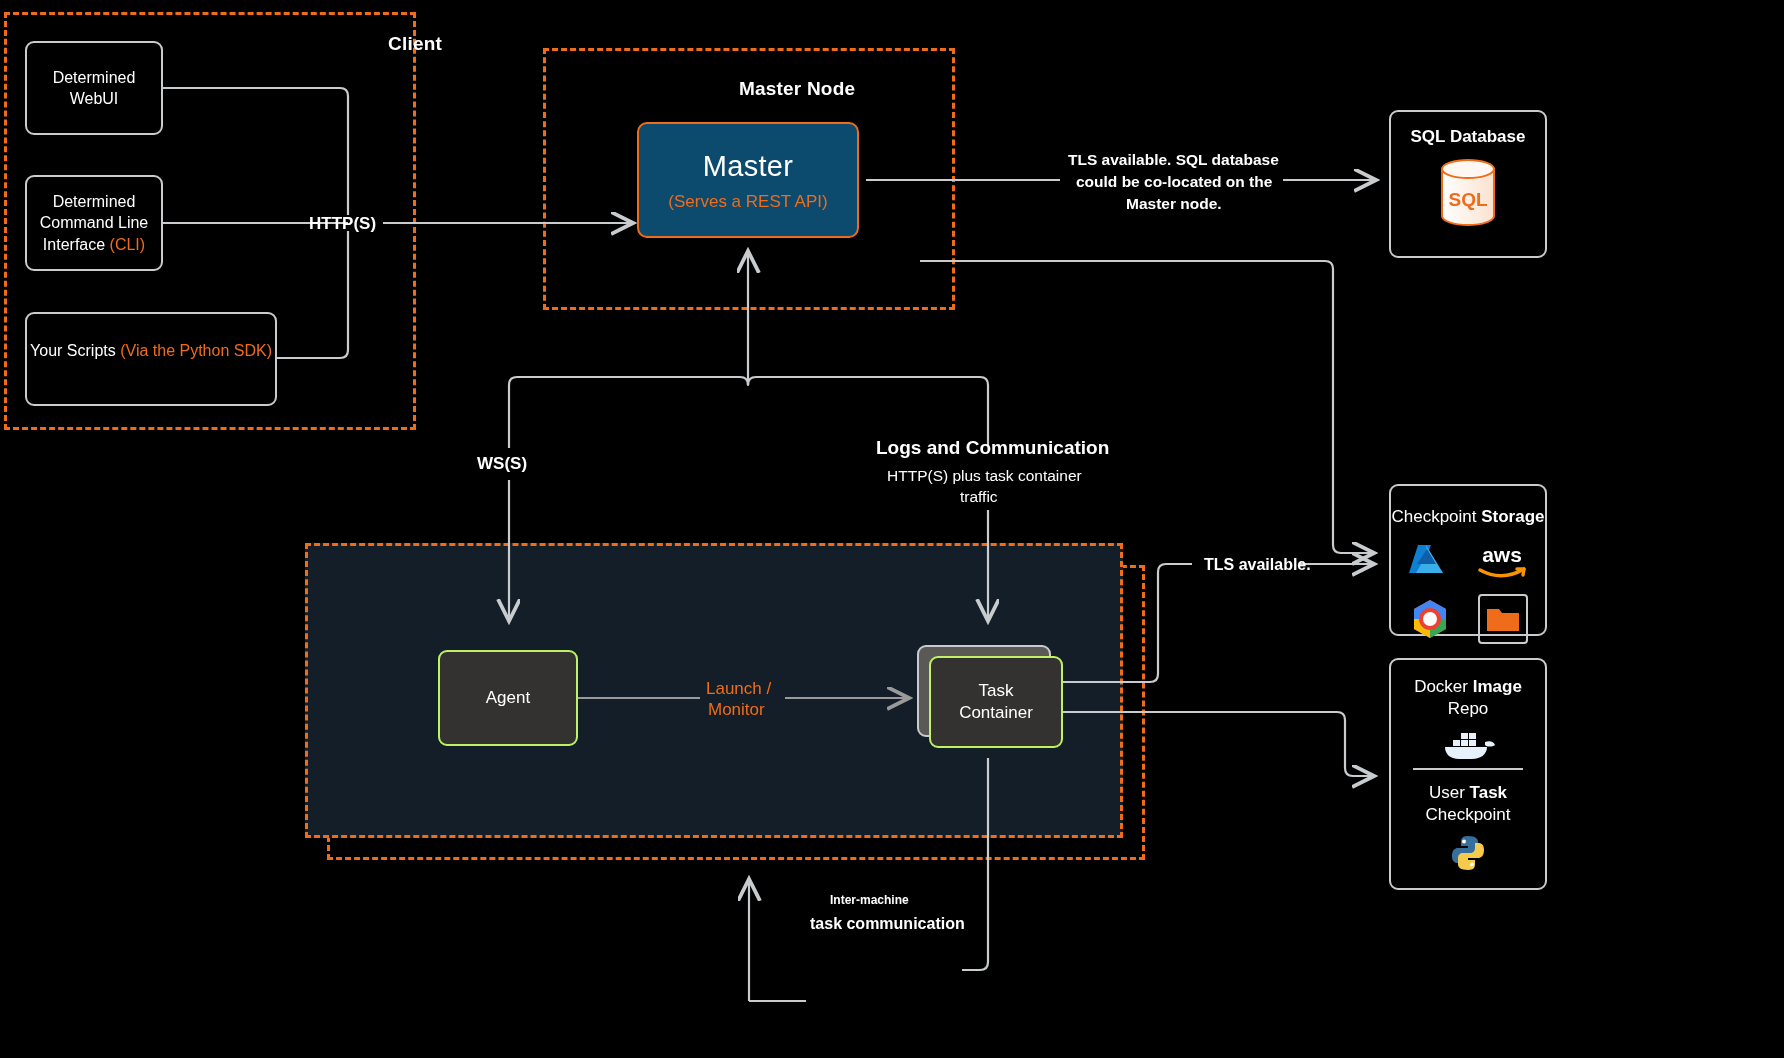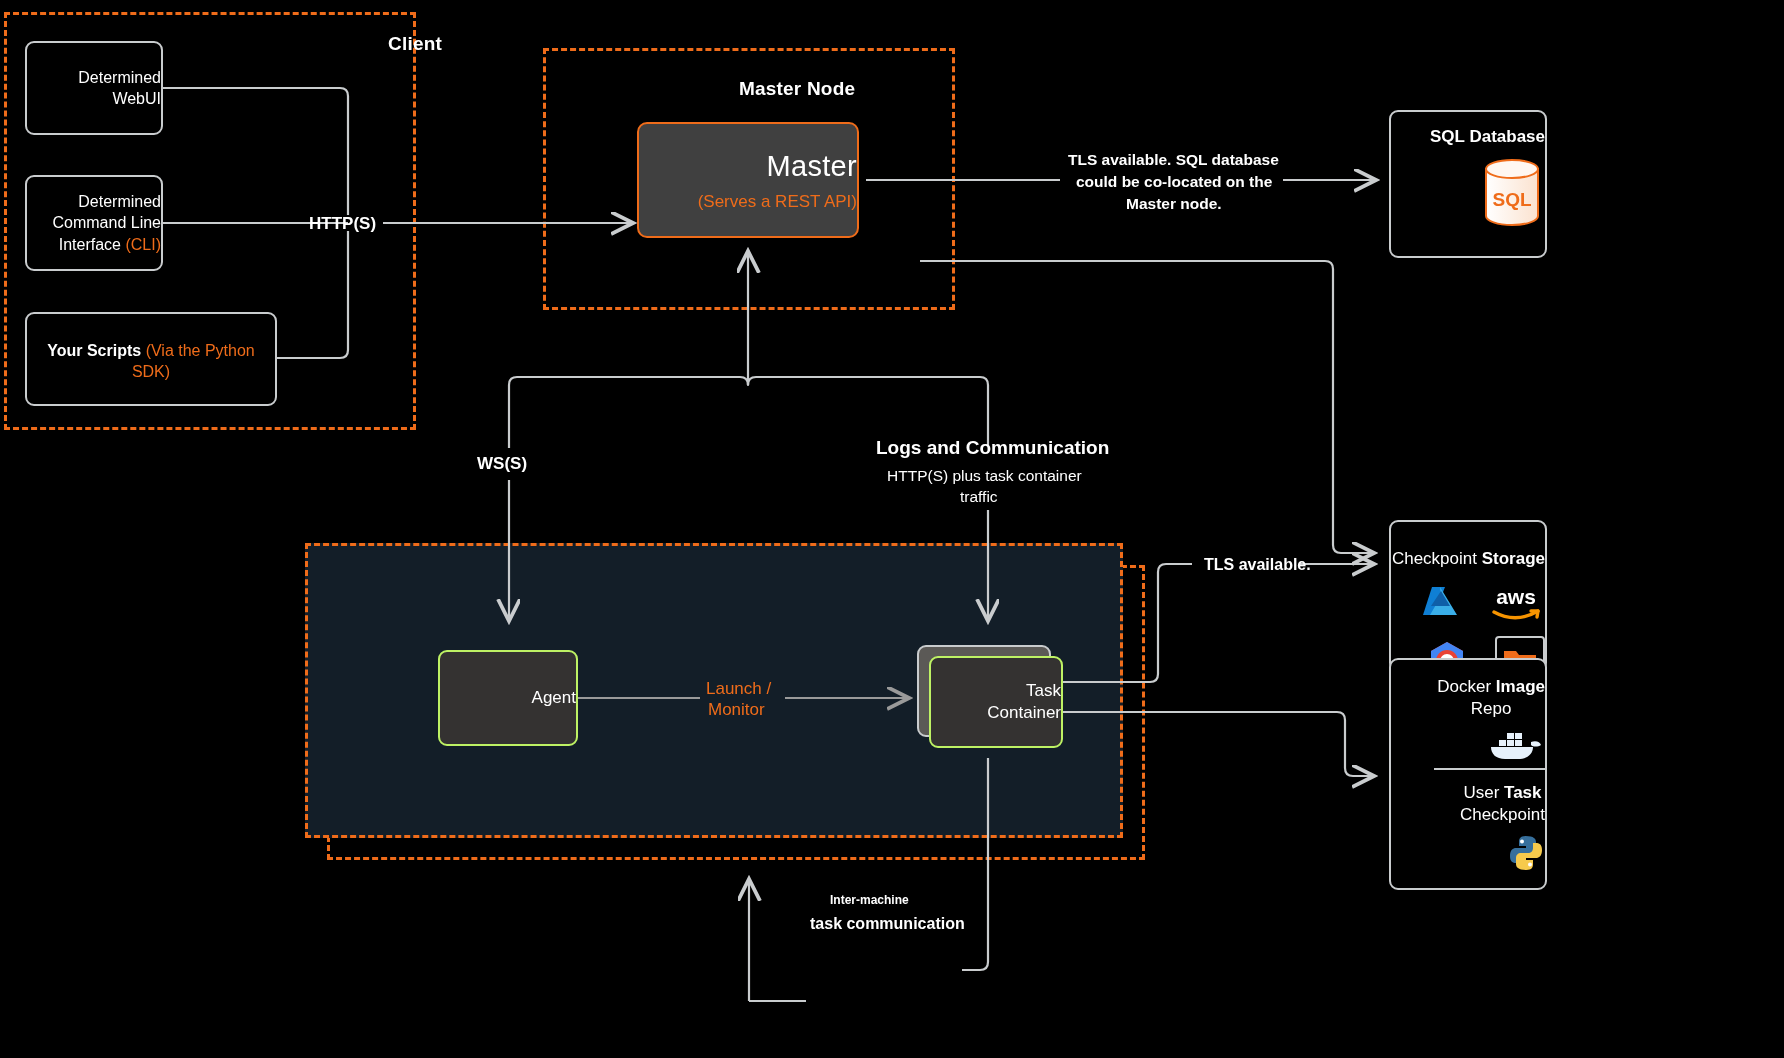--- a/index.html
+++ b/index.html
@@ -42,35 +42,35 @@
   
   .node {
     position: absolute;
     box-sizing: border-box;
     border: 2px solid #c9ccce;
     border-radius: 9px;
     background: #000000;
     color: #ffffff;
     display: flex;
     flex-direction: column;
-    align-items: flex-end;
+    align-items: center;
     justify-content: center;
     text-align: center;
     font-size: 16px;
     line-height: 1.32;
   }
   .node.topline {
     justify-content: flex-start;
     padding-top: 16px;
   }
   .node-line { display: block; }
   .accent { color: #ef6c1a; }
   .node.master {
     border: 2px solid #ef6c1a;
-    background: #404040;
+    background: #0c4a6e;
     border-radius: 10px;
   }
   .master-title {
     font-size: 29px;
     color: #ffffff;
     letter-spacing: .3px;
     font-weight: 400;
   }
   .master-sub {
     font-size: 17px;
@@ -198,21 +198,21 @@
     <span class="node-line">WebUI</span>
   </div>
 
   <div class="node" style="left:25px; top:175px; width:138px; height:96px;">
     <span class="node-line">Determined</span>
     <span class="node-line">Command Line</span>
     <span class="node-line"><span>Interface</span> <span class="accent">(CLI)</span></span>
   </div>
 
   <div class="node topline" style="left:25px; top:312px; width:252px; height:94px; padding-top:26px;">
-    <span class="node-line"><span style="font-weight:bold;">Your Scripts</span> <span class="accent">(Via the Python SDK)</span></span>
+    <span class="node-line"><span style="font-weight:normal;">Your Scripts</span> <span class="accent">(Via the Python SDK)</span></span>
   </div>
 
   <div class="node master" style="left:637px; top:122px; width:222px; height:116px;">
     <span class="master-title">Master</span>
     <span class="master-sub">(Serves a REST API)</span>
   </div>
 
   <div class="node grey" style="left:438px; top:650px; width:140px; height:96px;">
     <span>Agent</span>
   </div>
@@ -251,21 +251,21 @@
           <stop offset="0%" stop-color="#ffffff"></stop>
           <stop offset="100%" stop-color="#fbe2cf"></stop>
         </linearGradient>
       </defs>
       <path d="M7,11 L7,58 A26,9 0 0 0 59,58 L59,11 Z" fill="url(#cylg)" stroke="#ef6c1a" stroke-width="2"></path>
       <ellipse cx="33" cy="11" rx="26" ry="9" fill="#fff7f1" stroke="#ef6c1a" stroke-width="2"></ellipse>
       <text x="33" y="48" text-anchor="middle" fill="#ef6c1a" font-family="Liberation Sans, sans-serif" font-size="19" font-weight="bold">SQL</text>
     </svg>
   </div>
 
-  <div class="node" style="left:1389px; top:484px; width:158px; height:152px; justify-content:flex-start; padding-top:26px; gap:12px;margin-top:36px;">
+  <div class="node" style="left:1389px; top:484px; width:158px; height:152px; justify-content:flex-start; padding-top:20px; gap:12px;">
     <div class="panel-title">
       <span>Checkpoint </span><b>Storage</b>
     </div>
 
     <div class="icon-row">
       <svg width="42" height="42" viewBox="0 0 42 42">
         <path d="M13,5 L26,5 L15,33 L4,33 Z" fill="#0f7fd4"></path>
         <path d="M21,5 L38,33 L20,33 L11,33 L22,14 Z" fill="#3aaee8"></path>
         <path d="M22,9 L31,24 L12,24 Z" fill="#0f5fa8"></path>
       </svg>

